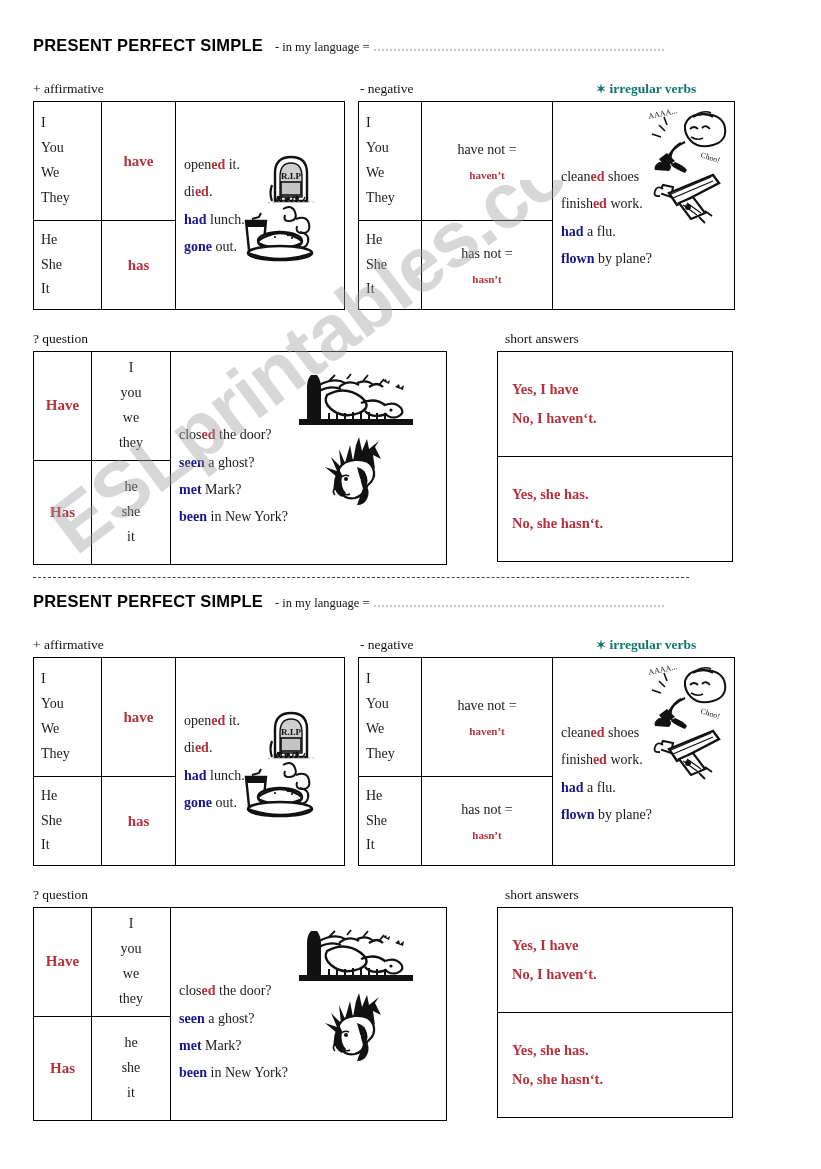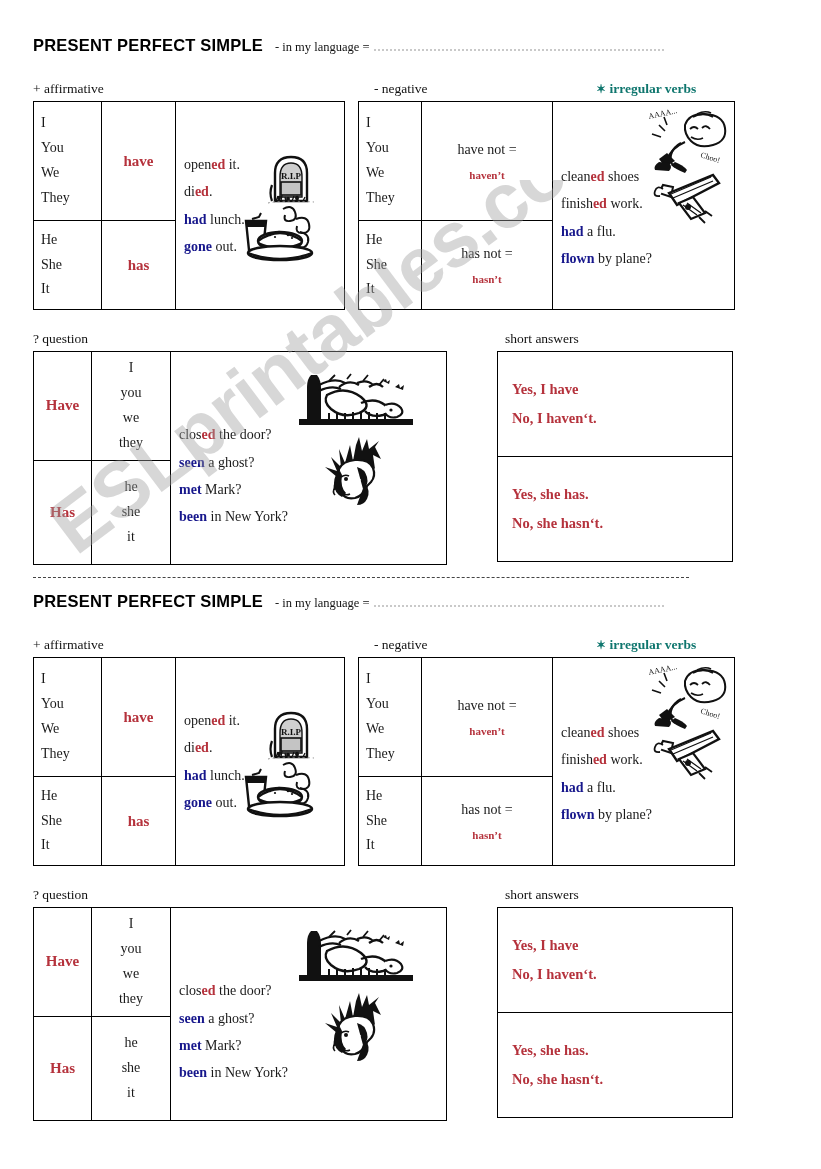--- a/index.html
+++ b/index.html
@@ -88,21 +88,21 @@
     margin-top: 23px;
     font-size: 13.5px;
   }
   .lbl {
     position: absolute;
     white-space: nowrap;
     font-family: "Liberation Serif", serif;
     color: #111;
   }
   .lbl-aff  { left: 0px; }
-  .lbl-neg  { left: 341px; }
+  .lbl-neg  { left: 327px; }
   .lbl-irr  {
     left: 563px;
     color: #0f766e;
     font-weight: bold;
     font-size: 13.5px;
   }
   .star { font-size: 12px; }
 
   
   .tables-row {

